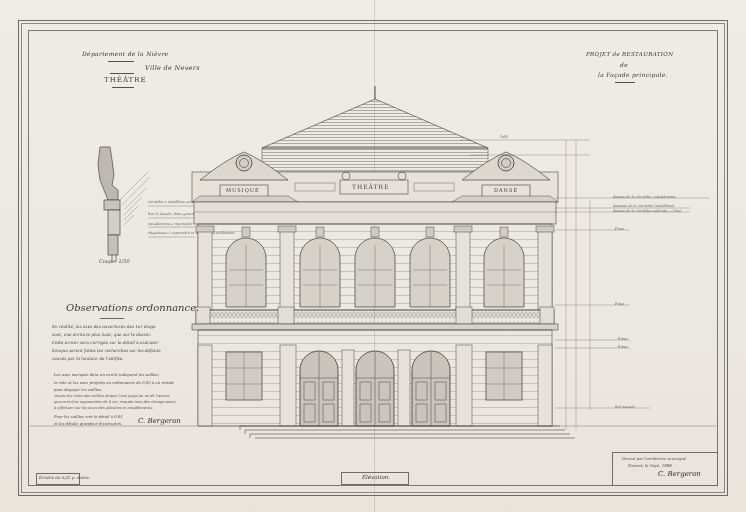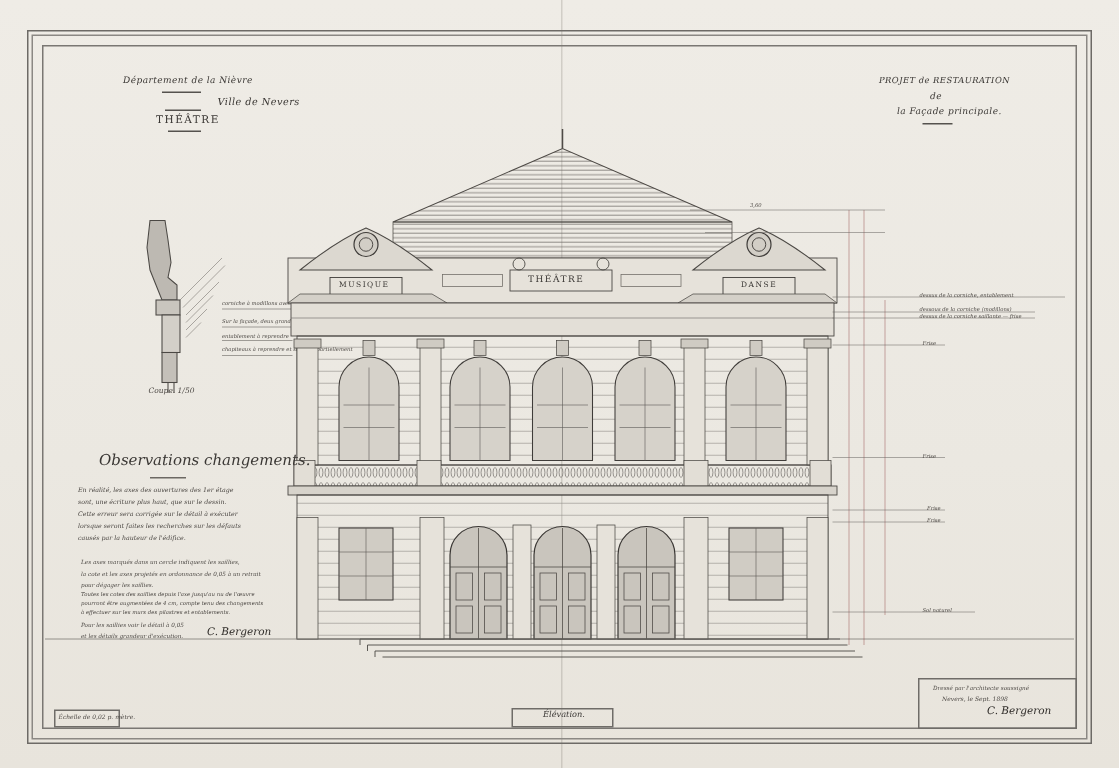--- a/index.html
+++ b/index.html
@@ -255,21 +255,21 @@
   <div class="txt note" style="left:500px;top:135px;">3,60</div>
   <div class="txt note" style="left:613px;top:195px;">dessus de la corniche, entablement</div>
   <div class="txt note" style="left:613px;top:204px;">dessous de la corniche (modillons)</div>
   <div class="txt note" style="left:613px;top:209px;">dessus de la corniche saillante — frise</div>
   <div class="txt note" style="left:615px;top:227px;">Frise</div>
   <div class="txt note" style="left:615px;top:302px;">Frise</div>
   <div class="txt note" style="left:618px;top:337px;">Frise</div>
   <div class="txt note" style="left:618px;top:345px;">Frise</div>
   <div class="txt note" style="left:615px;top:405px;">Sol naturel</div>
 
-  <div class="txt obs-title" style="left:66px;top:302px;">Observations changements.</div>
+  <div class="txt obs-title" style="left:66px;top:302px;">Observations ordonnance.</div>
   <div class="rule" style="left:100px;top:318px;width:24px;background:#6c6863;"></div>
   <div class="txt obs-line" style="left:52px;top:324px;">En réalité, les axes des ouvertures des 1er étage</div>
   <div class="txt obs-line" style="left:52px;top:332px;">sont, une écriture plus haut, que sur le dessin.</div>
   <div class="txt obs-line" style="left:52px;top:340px;">Cette erreur sera corrigée sur le détail à exécuter</div>
   <div class="txt obs-line" style="left:52px;top:348px;">lorsque seront faites les recherches sur les défauts</div>
   <div class="txt obs-line" style="left:52px;top:356px;">causés par la hauteur de l'édifice.</div>
 
   <div class="txt obs-line" style="left:54px;top:372px;font-size:3.8px;">Les axes marqués dans un cercle indiquent les saillies,</div>
   <div class="txt obs-line" style="left:54px;top:380px;font-size:3.8px;">la cote et les axes projetés en ordonnance de 0,05 à un retrait</div>
   <div class="txt obs-line" style="left:54px;top:387px;font-size:3.8px;">pour dégager les saillies.</div>

